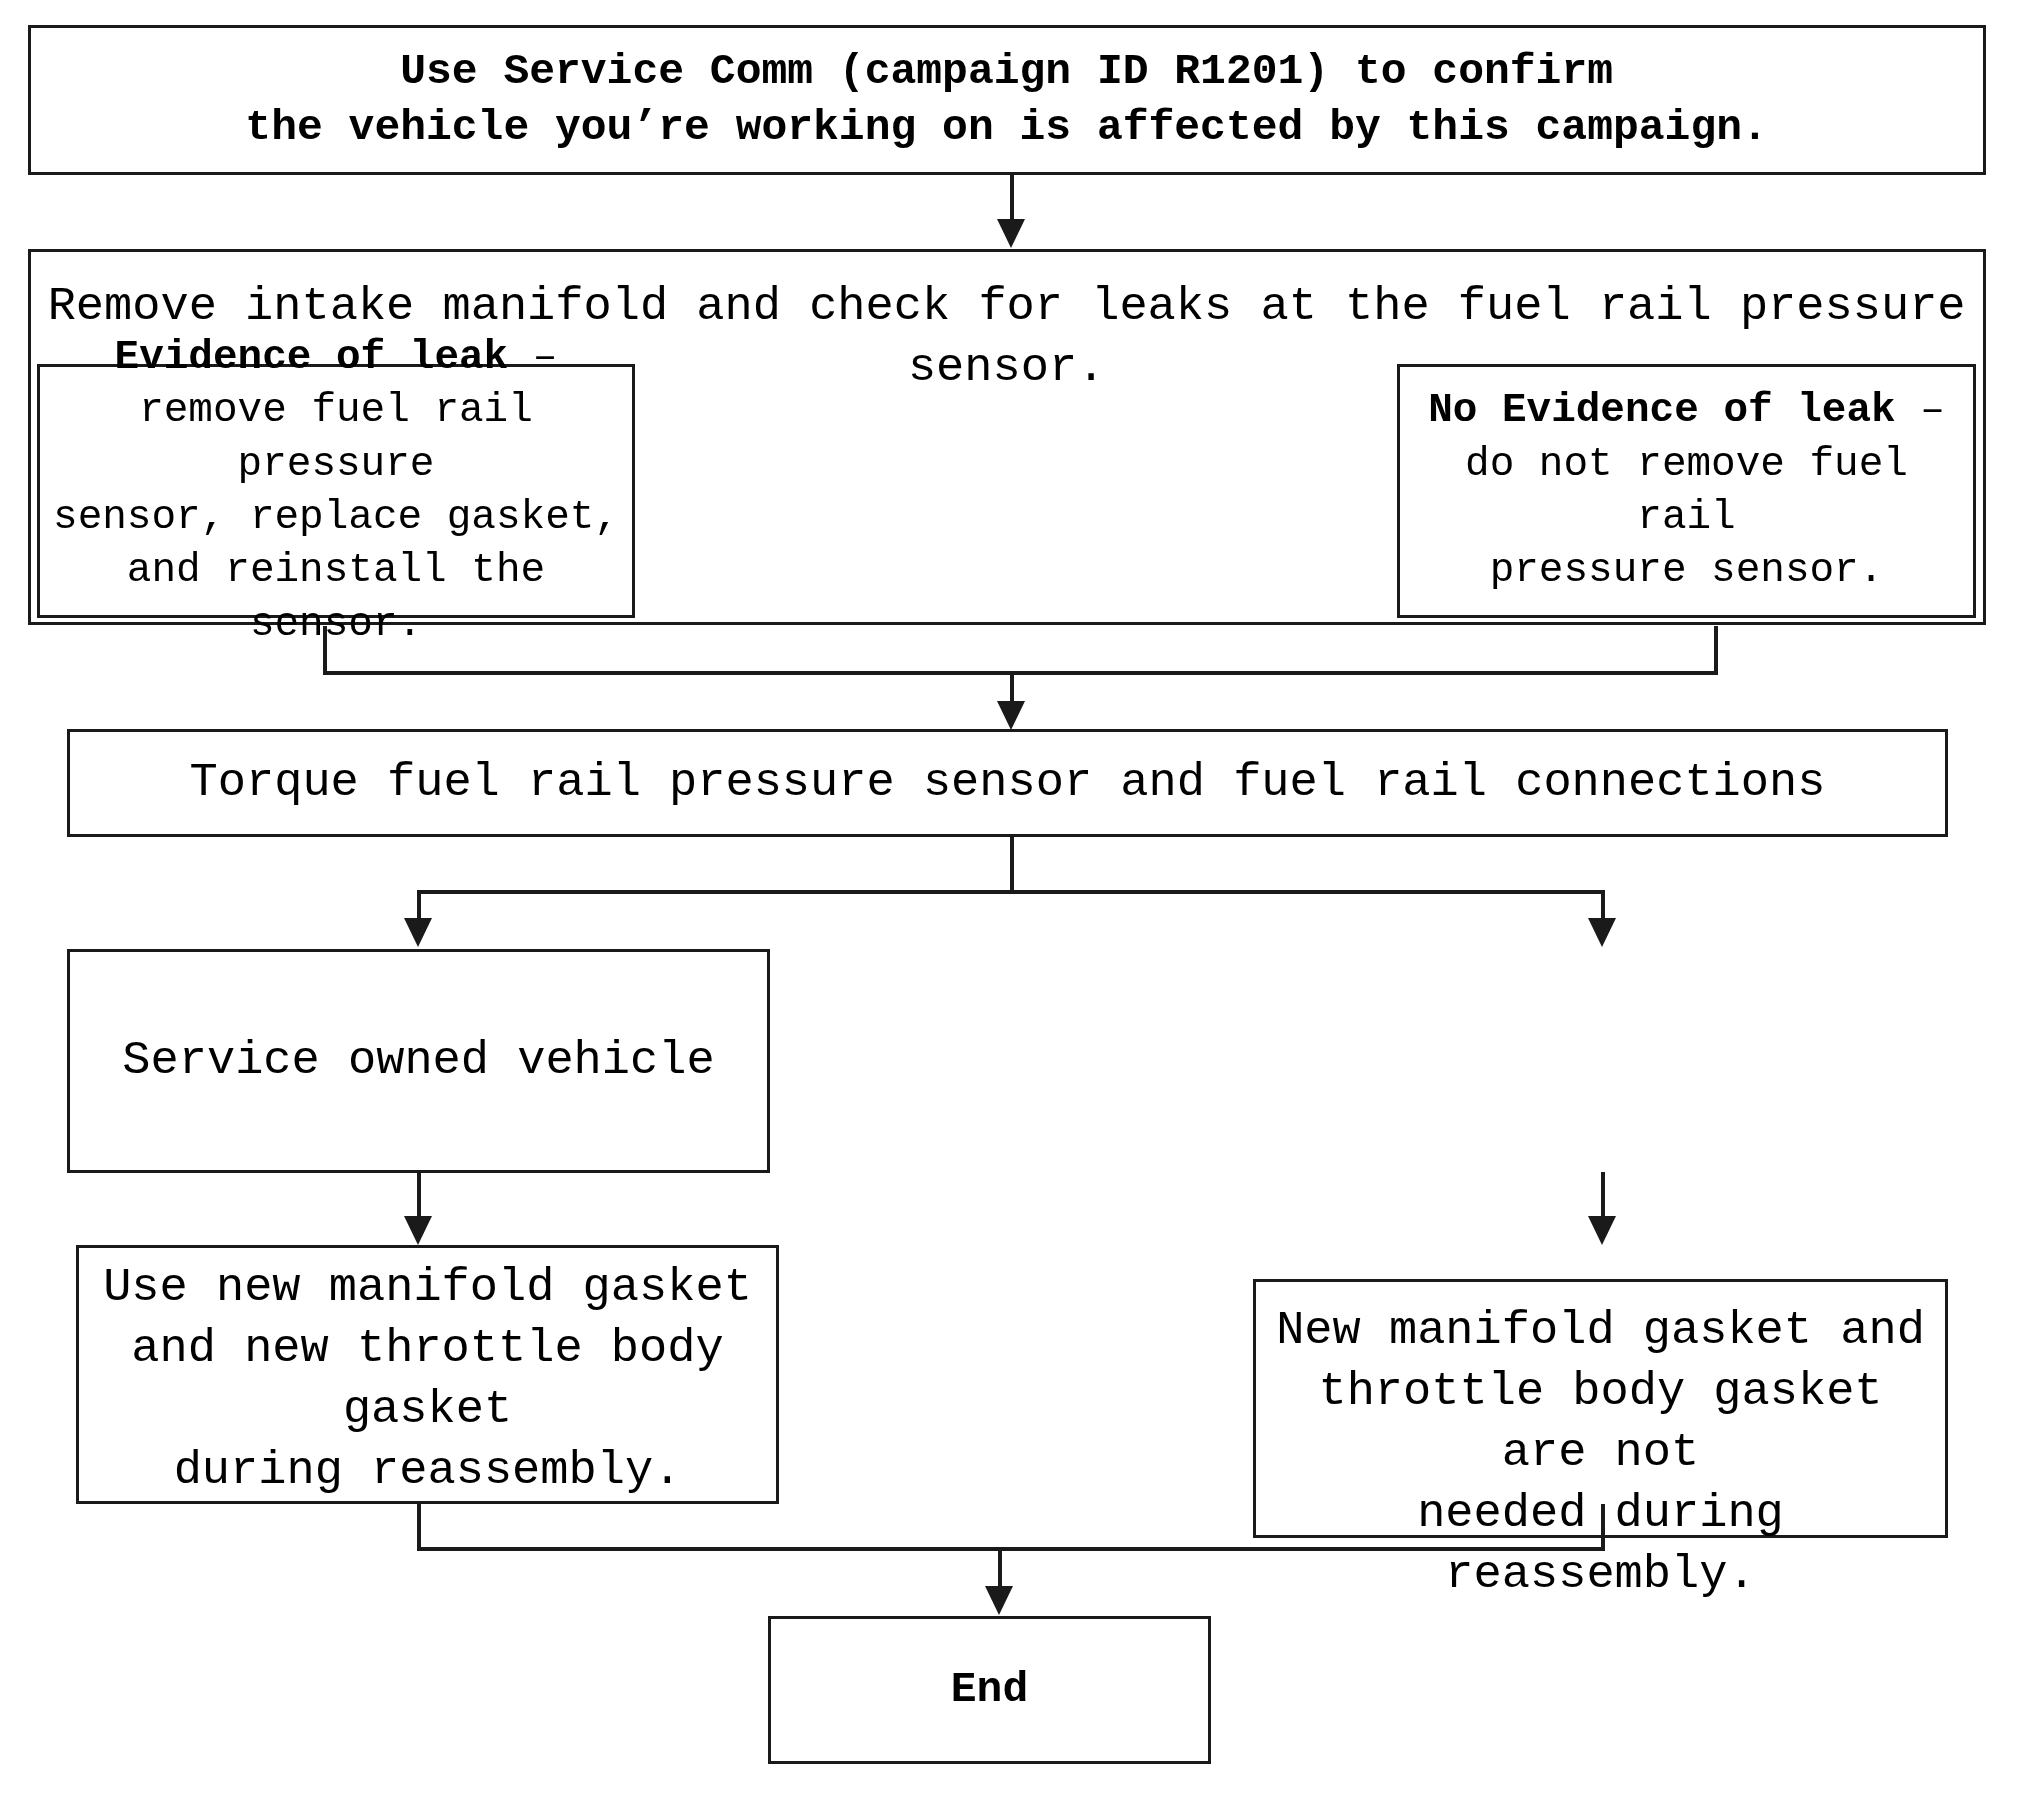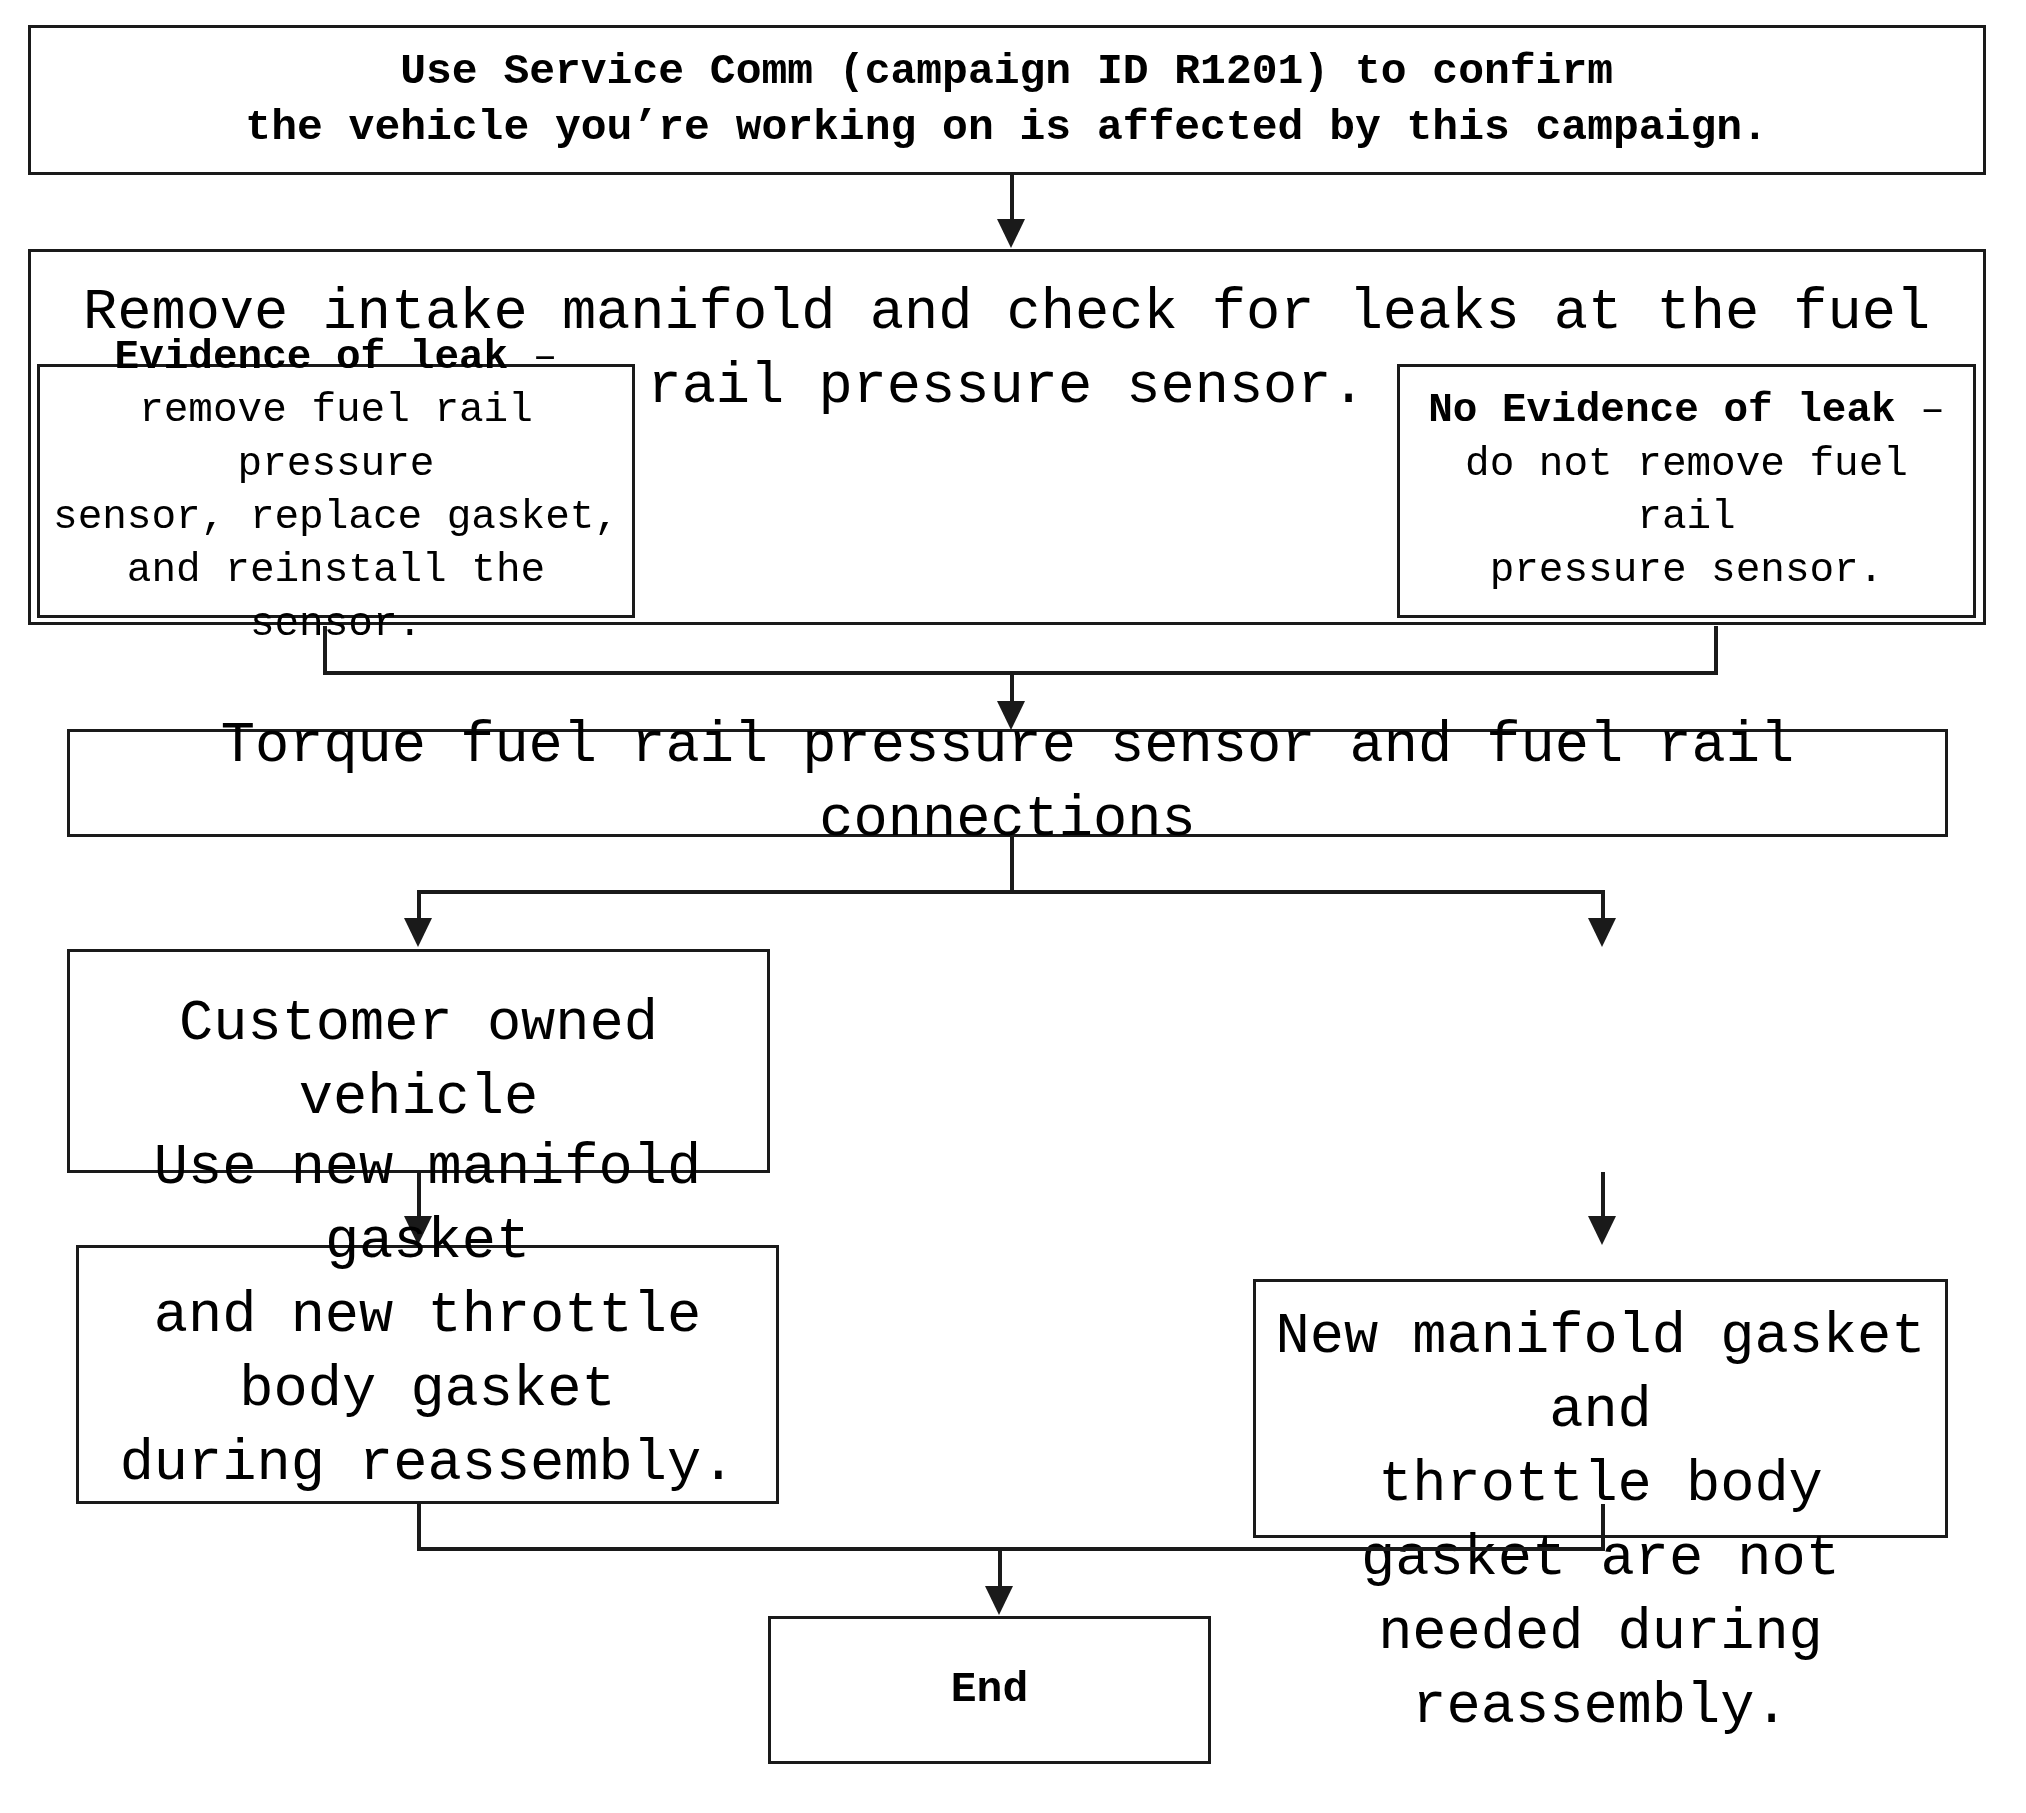--- a/index.html
+++ b/index.html
@@ -28,21 +28,21 @@
     text-align: center;
     line-height: 1.30;
   }
   .node .txt {
     display: block;
     width: 100%;
     padding: 0 9.9px;
     white-space: pre-line;
   }
   .fs-start   { font-size: 43px; font-weight: bold; }
-  .fs-body    { font-size: 57px; font-weight: normal; }
+  .fs-body    { font-size: 47px; font-weight: normal; }
   .fs-branch  { font-size: 41px; font-weight: normal; }
   .fs-end     { font-size: 43px; font-weight: bold; }
   .bold-lead  { font-weight: bold; }
 
   
   .conn {
     position: absolute;
     background: #1a1a1a;
   }
   .vline { width: 3.9px; }
@@ -97,21 +97,21 @@
   </div>
 
   <div class="conn vline" style="left:1010px; top:837px; height:56px;"></div>
   <div class="conn hline" style="left:417px; top:890px; width:1188px;"></div>
   <div class="conn vline" style="left:417px; top:890px; height:35px;"></div>
   <div class="arrow" style="left:404px; top:918px;"></div>
   <div class="conn vline" style="left:1601px; top:890px; height:35px;"></div>
   <div class="arrow" style="left:1588px; top:918px;"></div>
 
   <div class="node fs-body" style="left:67px; top:949px; width:703px; height:224px;">
-    <span class="txt">Customer owned vehicle</span>
+    <span class="txt">Service owned vehicle</span>
   </div>
 
 
   <div class="conn vline" style="left:417px; top:1172px; height:47px;"></div>
   <div class="arrow" style="left:404px; top:1216px;"></div>
   <div class="conn vline" style="left:1601px; top:1172px; height:47px;"></div>
   <div class="arrow" style="left:1588px; top:1216px;"></div>
 
   <div class="node fs-body" style="left:76px; top:1245px; width:703px; height:259px; align-items:flex-end;">
     <span class="txt" style="margin-top:17.7px;">Use new manifold gasket

